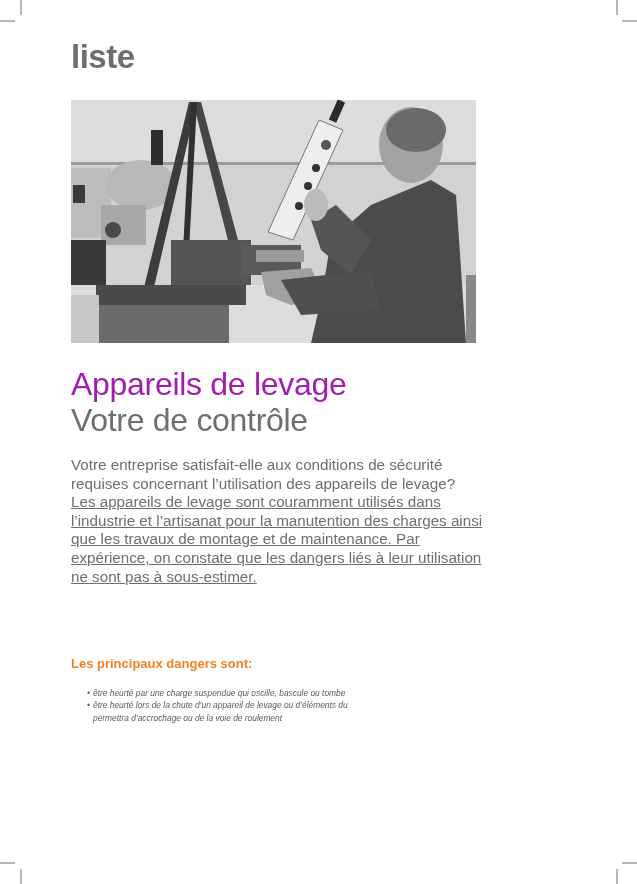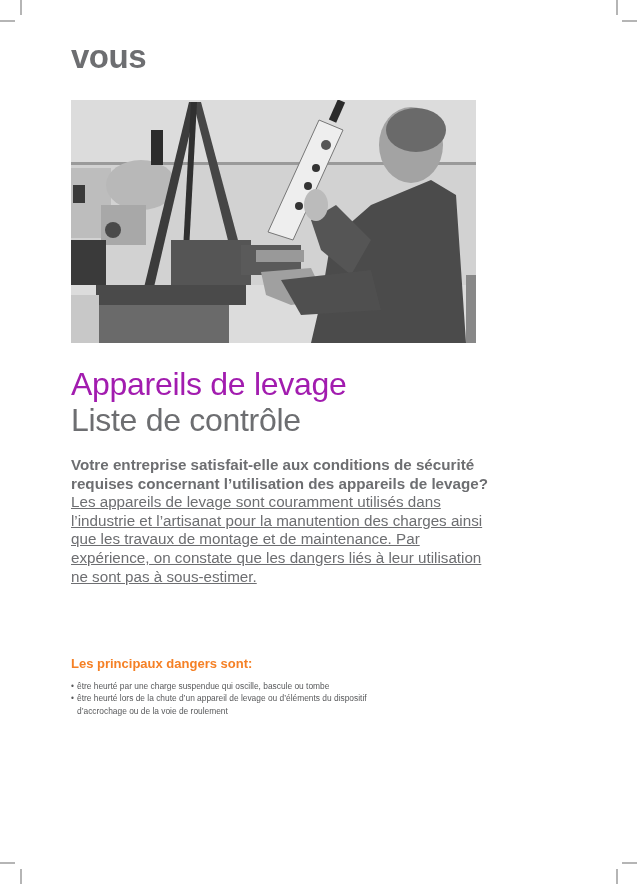--- a/index.html
+++ b/index.html
@@ -55,21 +55,21 @@
     .intro {
       position: absolute;
       left: 71px;
       top: 456px;
       width: 420px;
       font-size: 15.2px;
       line-height: 18.6px;
       color: #6d6e71;
     }
     .intro .lead {
-      font-weight: bold;
+      font-weight: normal;
       display: block;
     }
     .intro .body { display: block; text-decoration: underline; }
     .dangers {
       position: absolute;
       left: 71px;
       top: 658px;
       width: 330px;
       font-size: 8.4px;
       line-height: 12.6px;
@@ -77,22 +77,23 @@
     }
     .dangers .heading {
       color: #f58025;
       font-weight: bold;
       font-size: 13px;
       display: block;
       margin-bottom: 9px;
     }
     .dangers ul {
       list-style: none;
-      margin: 0;
+      margin: 16px;
       padding: 0;
+      font-style: italic;
     }
     .dangers li {
       position: relative;
       padding-left: 6px;
     }
     .dangers li::before {
       content: "•";
       position: absolute;
       left: 0;
       top: 0;
@@ -107,21 +108,21 @@
 
 <div class="crop" style="left:20px;top:0;width:2px;height:15px;"></div>
 <div class="crop" style="left:0;top:20px;width:15px;height:2px;"></div>
 <div class="crop" style="left:616px;top:0;width:2px;height:15px;"></div>
 <div class="crop" style="left:622px;top:20px;width:15px;height:2px;"></div>
 <div class="crop" style="left:0;top:862px;width:15px;height:2px;"></div>
 <div class="crop" style="left:20px;top:869px;width:2px;height:15px;"></div>
 <div class="crop" style="left:622px;top:862px;width:15px;height:2px;"></div>
 <div class="crop" style="left:616px;top:869px;width:2px;height:15px;"></div>
 
-<div class="logo">vous</div>
+<div class="logo">liste</div>
 
 <div class="photo">
   <svg width="405" height="243" viewBox="0 0 405 243" xmlns="http://www.w3.org/2000/svg">
 
     <rect x="0" y="0" width="405" height="243" fill="#dcdcdc"></rect>
     <rect x="0" y="62" width="405" height="3" fill="#9a9a9a"></rect>
     <rect x="0" y="65" width="405" height="120" fill="#d2d2d2"></rect>
 
     <rect x="0" y="68" width="40" height="70" fill="#bdbdbd"></rect>
     <rect x="2" y="85" width="12" height="18" fill="#3a3a3a"></rect>
@@ -156,27 +157,27 @@
     <ellipse cx="245" cy="105" rx="12" ry="16" fill="#bbbbbb"></ellipse>
     <polygon points="190,172 240,168 255,200 220,205 195,195" fill="#a0a0a0"></polygon>
     <polygon points="210,180 300,170 310,210 230,215" fill="#4f4f4f"></polygon>
 
     <rect x="395" y="175" width="10" height="68" fill="#888888"></rect>
   </svg>
 </div>
 
 <h1 class="title">
   <span class="t1">Appareils de levage</span>
-  <span class="t2">Liste de contrôle</span>
+  <span class="t2">Votre de contrôle</span>
 </h1>
 
 <div class="intro">
   <span class="lead">Votre entreprise satisfait-elle aux conditions de sécurité requises concernant l’utilisation des appareils de levage?</span>
   <span class="body">Les appareils de levage sont couramment utilisés dans l’industrie et l’artisanat pour la manutention des charges ainsi que les travaux de montage et de maintenance. Par expérience, on constate que les dangers liés à leur utilisation ne sont pas à sous-estimer.</span>
 </div>
 
 <div class="dangers">
   <span class="heading">Les principaux dangers sont:</span>
   <ul>
     <li>être heurté par une charge suspendue qui oscille, bascule ou tombe</li>
-    <li>être heurté lors de la chute d’un appareil de levage ou d’éléments du dispositif d’accrochage ou de la voie de roulement</li>
+    <li>être heurté lors de la chute d’un appareil de levage ou d’éléments du permettra d’accrochage ou de la voie de roulement</li>
   </ul>
 </div>
 
 </body></html>

